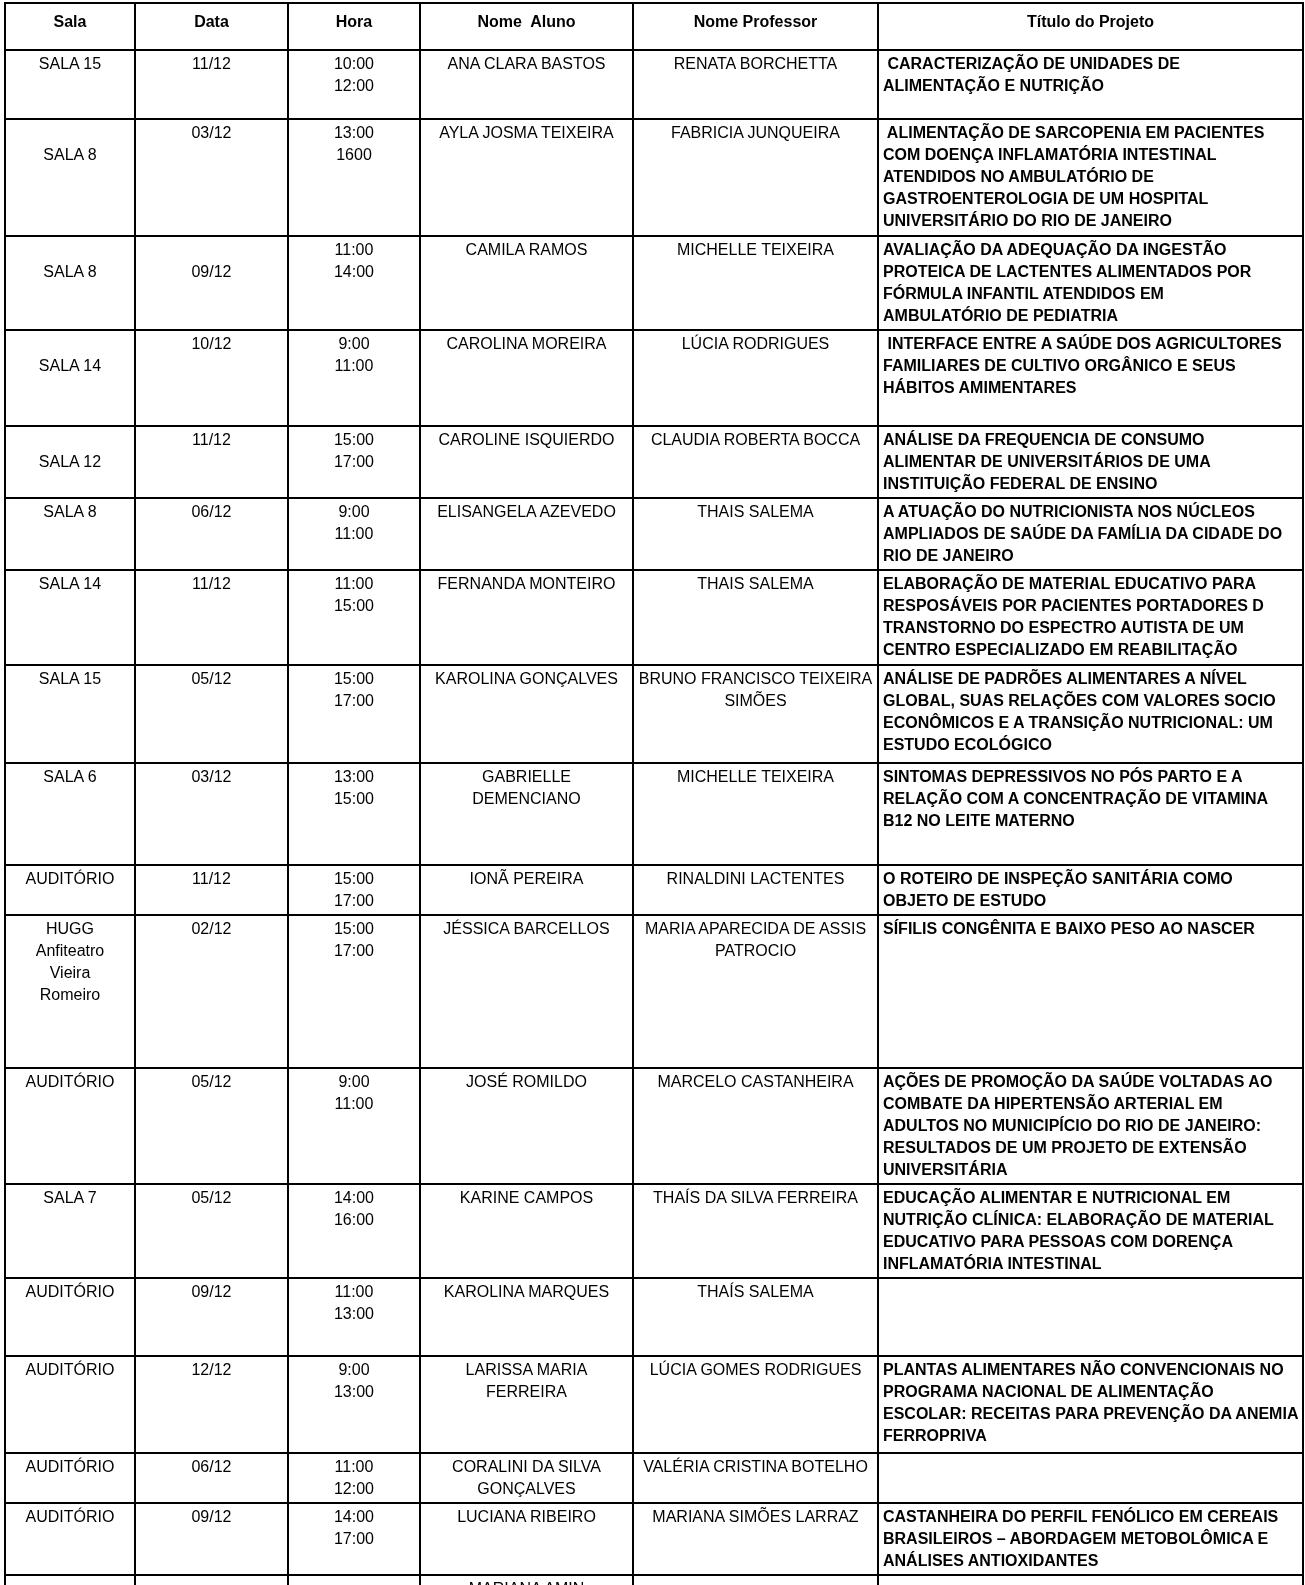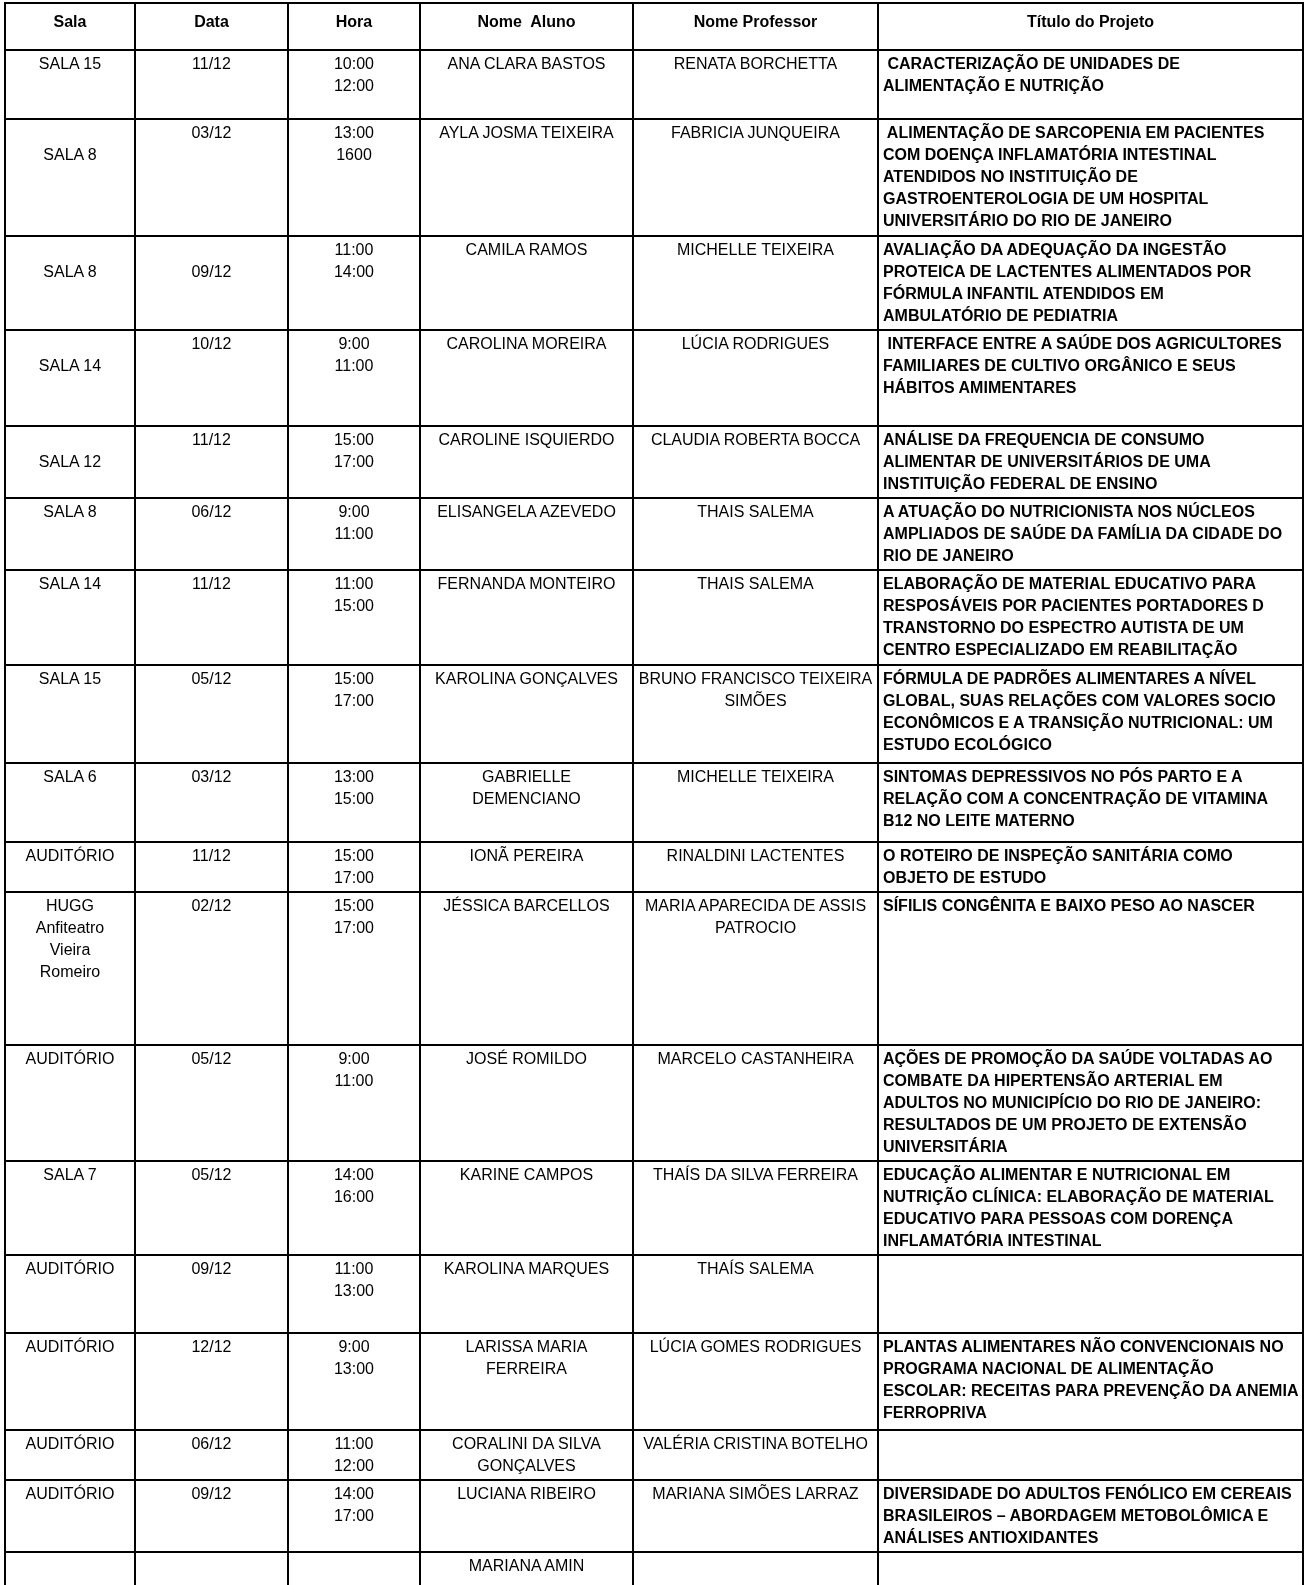--- a/index.html
+++ b/index.html
@@ -28,21 +28,21 @@
   td{text-align:center;}
   td.c-titulo{text-align:left;padding-left:7px;padding-right:4px;font-weight:bold;}
   .line{white-space:pre;}
   
   col.w-sala{width:130px;} col.w-data{width:153px;} col.w-hora{width:132px;}
   col.w-aluno{width:213px;} col.w-professor{width:245px;} col.w-titulo{width:425px;}
   
   tr.hrow{height:47px;margin-top:6px;}
   tr.r1{height:69px;}  tr.r2{height:117px;} tr.r3{height:91px;}  tr.r4{height:96px;}
   tr.r5{height:69px;}  tr.r6{height:66px;}  tr.r7{height:95px;}  tr.r8{height:98px;}
-  tr.r9{height:79px;}  tr.r10{height:47px;} tr.r11{height:153px;} tr.r12{height:112px;}
+  tr.r9{height:102px;}  tr.r10{height:47px;} tr.r11{height:153px;} tr.r12{height:112px;}
   tr.r13{height:67px;} tr.r14{height:78px;} tr.r15{height:97px;} tr.r16{height:44px;}
   tr.r17{height:72px;} tr.r18{height:64px;}
 </style>
 </head>
 <body>
 
 <div class="page">
   <table class="sched">
     <colgroup>
       <col class="w-sala">
@@ -111,21 +111,21 @@
           </td>
           <td class="c-aluno">
             <div class="line">AYLA JOSMA TEIXEIRA</div>
           </td>
           <td class="c-professor">
             <div class="line">FABRICIA JUNQUEIRA</div>
           </td>
           <td class="c-titulo">
             <div class="line"> ALIMENTAÇÃO DE SARCOPENIA EM PACIENTES</div>
             <div class="line">COM DOENÇA INFLAMATÓRIA INTESTINAL</div>
-            <div class="line">ATENDIDOS NO INSTITUIÇÃO DE</div>
+            <div class="line">ATENDIDOS NO AMBULATÓRIO DE</div>
             <div class="line">GASTROENTEROLOGIA DE UM HOSPITAL</div>
             <div class="line">UNIVERSITÁRIO DO RIO DE JANEIRO</div>
           </td>
         </tr>
         <tr class="r3">
           <td class="c-sala">
             <div class="line">&nbsp;</div>
             <div class="line">SALA 8</div>
           </td>
           <td class="c-data">
@@ -256,21 +256,21 @@
             <div class="line">17:00</div>
           </td>
           <td class="c-aluno">
             <div class="line">KAROLINA GONÇALVES</div>
           </td>
           <td class="c-professor">
             <div class="line">BRUNO FRANCISCO TEIXEIRA</div>
             <div class="line">SIMÕES</div>
           </td>
           <td class="c-titulo">
-            <div class="line">FÓRMULA DE PADRÕES ALIMENTARES A NÍVEL</div>
+            <div class="line">ANÁLISE DE PADRÕES ALIMENTARES A NÍVEL</div>
             <div class="line">GLOBAL, SUAS RELAÇÕES COM VALORES SOCIO</div>
             <div class="line">ECONÔMICOS E A TRANSIÇÃO NUTRICIONAL: UM</div>
             <div class="line">ESTUDO ECOLÓGICO</div>
           </td>
         </tr>
         <tr class="r9">
           <td class="c-sala">
             <div class="line">SALA 6</div>
           </td>
           <td class="c-data">
@@ -464,21 +464,21 @@
             <div class="line">14:00</div>
             <div class="line">17:00</div>
           </td>
           <td class="c-aluno">
             <div class="line">LUCIANA RIBEIRO</div>
           </td>
           <td class="c-professor">
             <div class="line">MARIANA SIMÕES LARRAZ</div>
           </td>
           <td class="c-titulo">
-            <div class="line">DIVERSIDADE DO ADULTOS FENÓLICO EM CEREAIS</div>
+            <div class="line">CASTANHEIRA DO PERFIL FENÓLICO EM CEREAIS</div>
             <div class="line">BRASILEIROS – ABORDAGEM METOBOLÔMICA E</div>
             <div class="line">ANÁLISES ANTIOXIDANTES</div>
           </td>
         </tr>
         <tr class="r18">
           <td class="c-sala"></td>
           <td class="c-data"></td>
           <td class="c-hora"></td>
           <td class="c-aluno">
             <div class="line">MARIANA AMIN</div>

